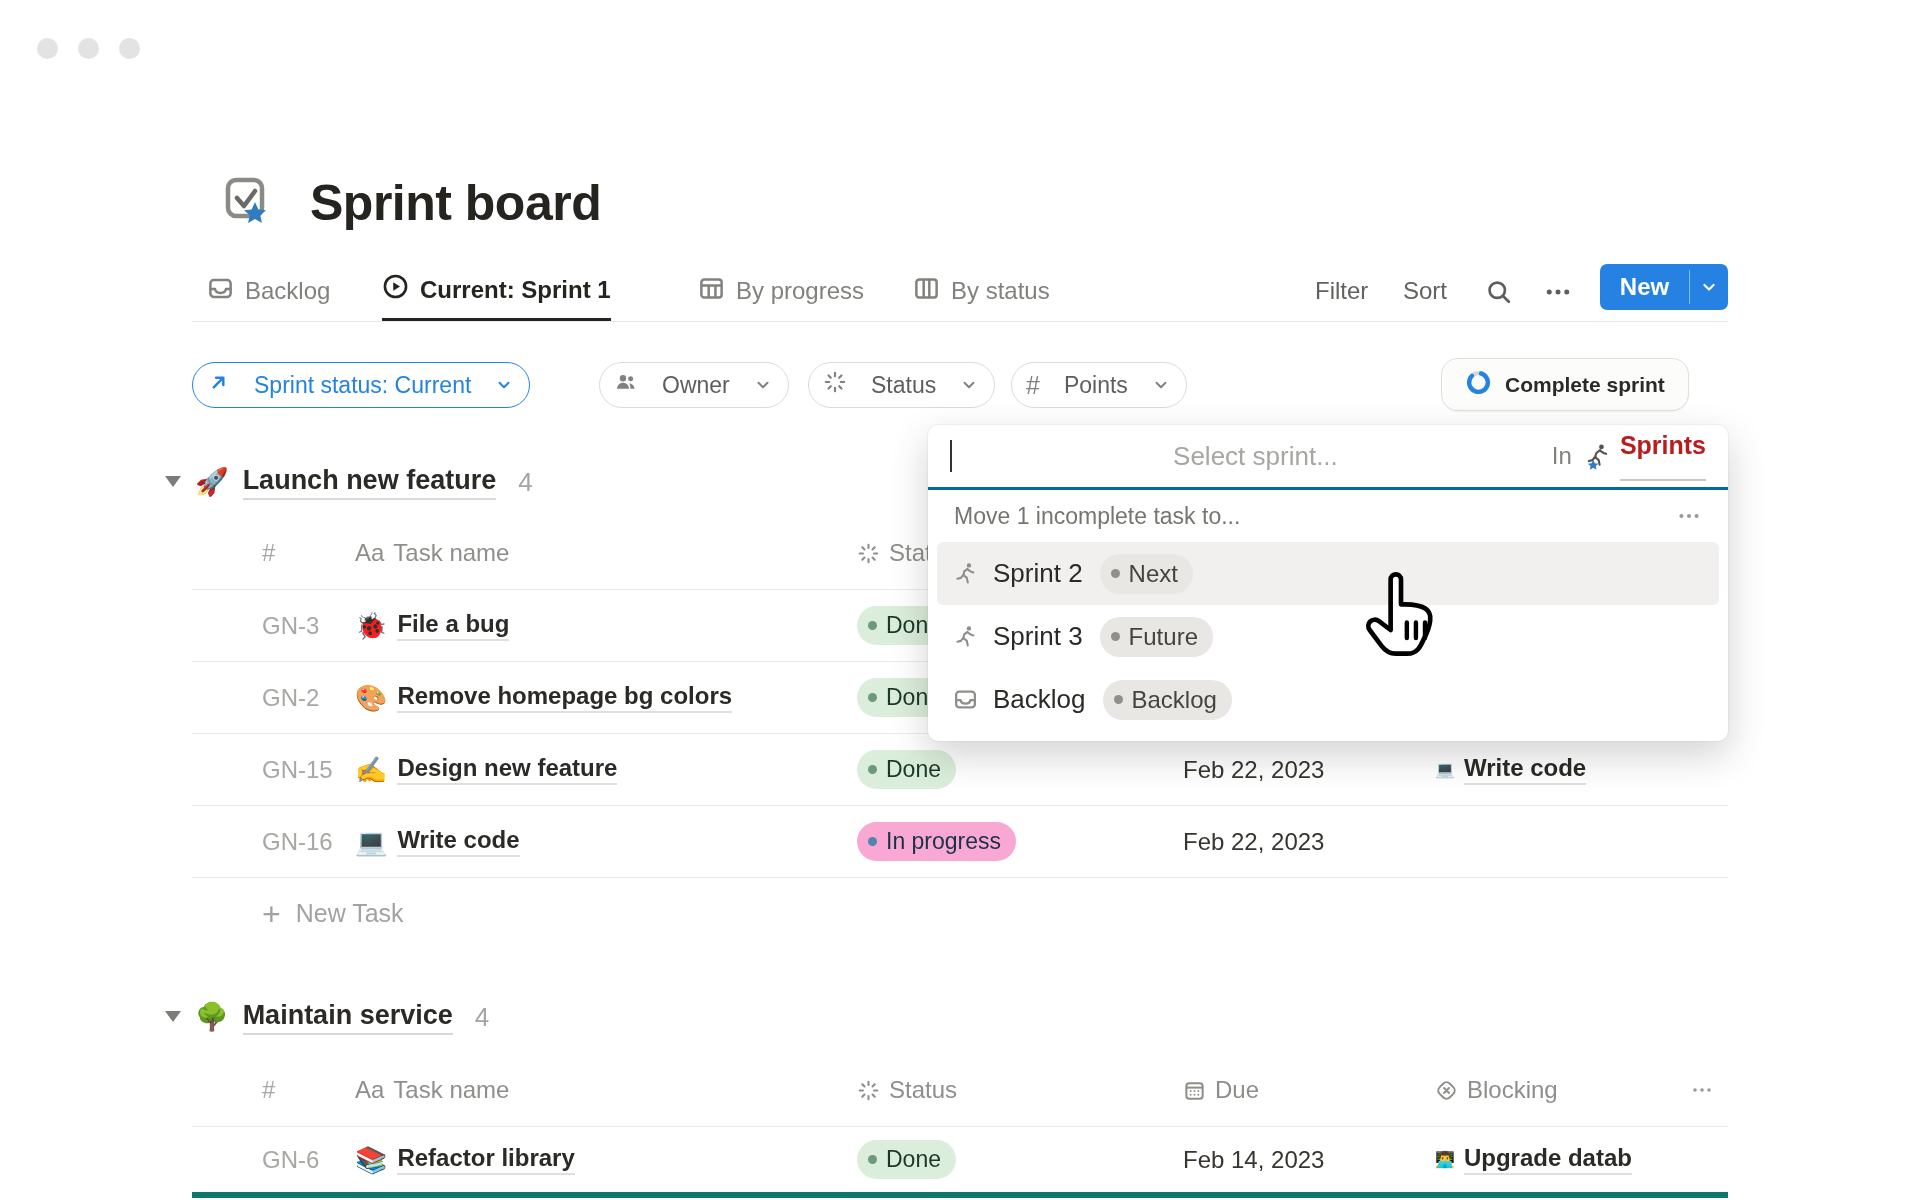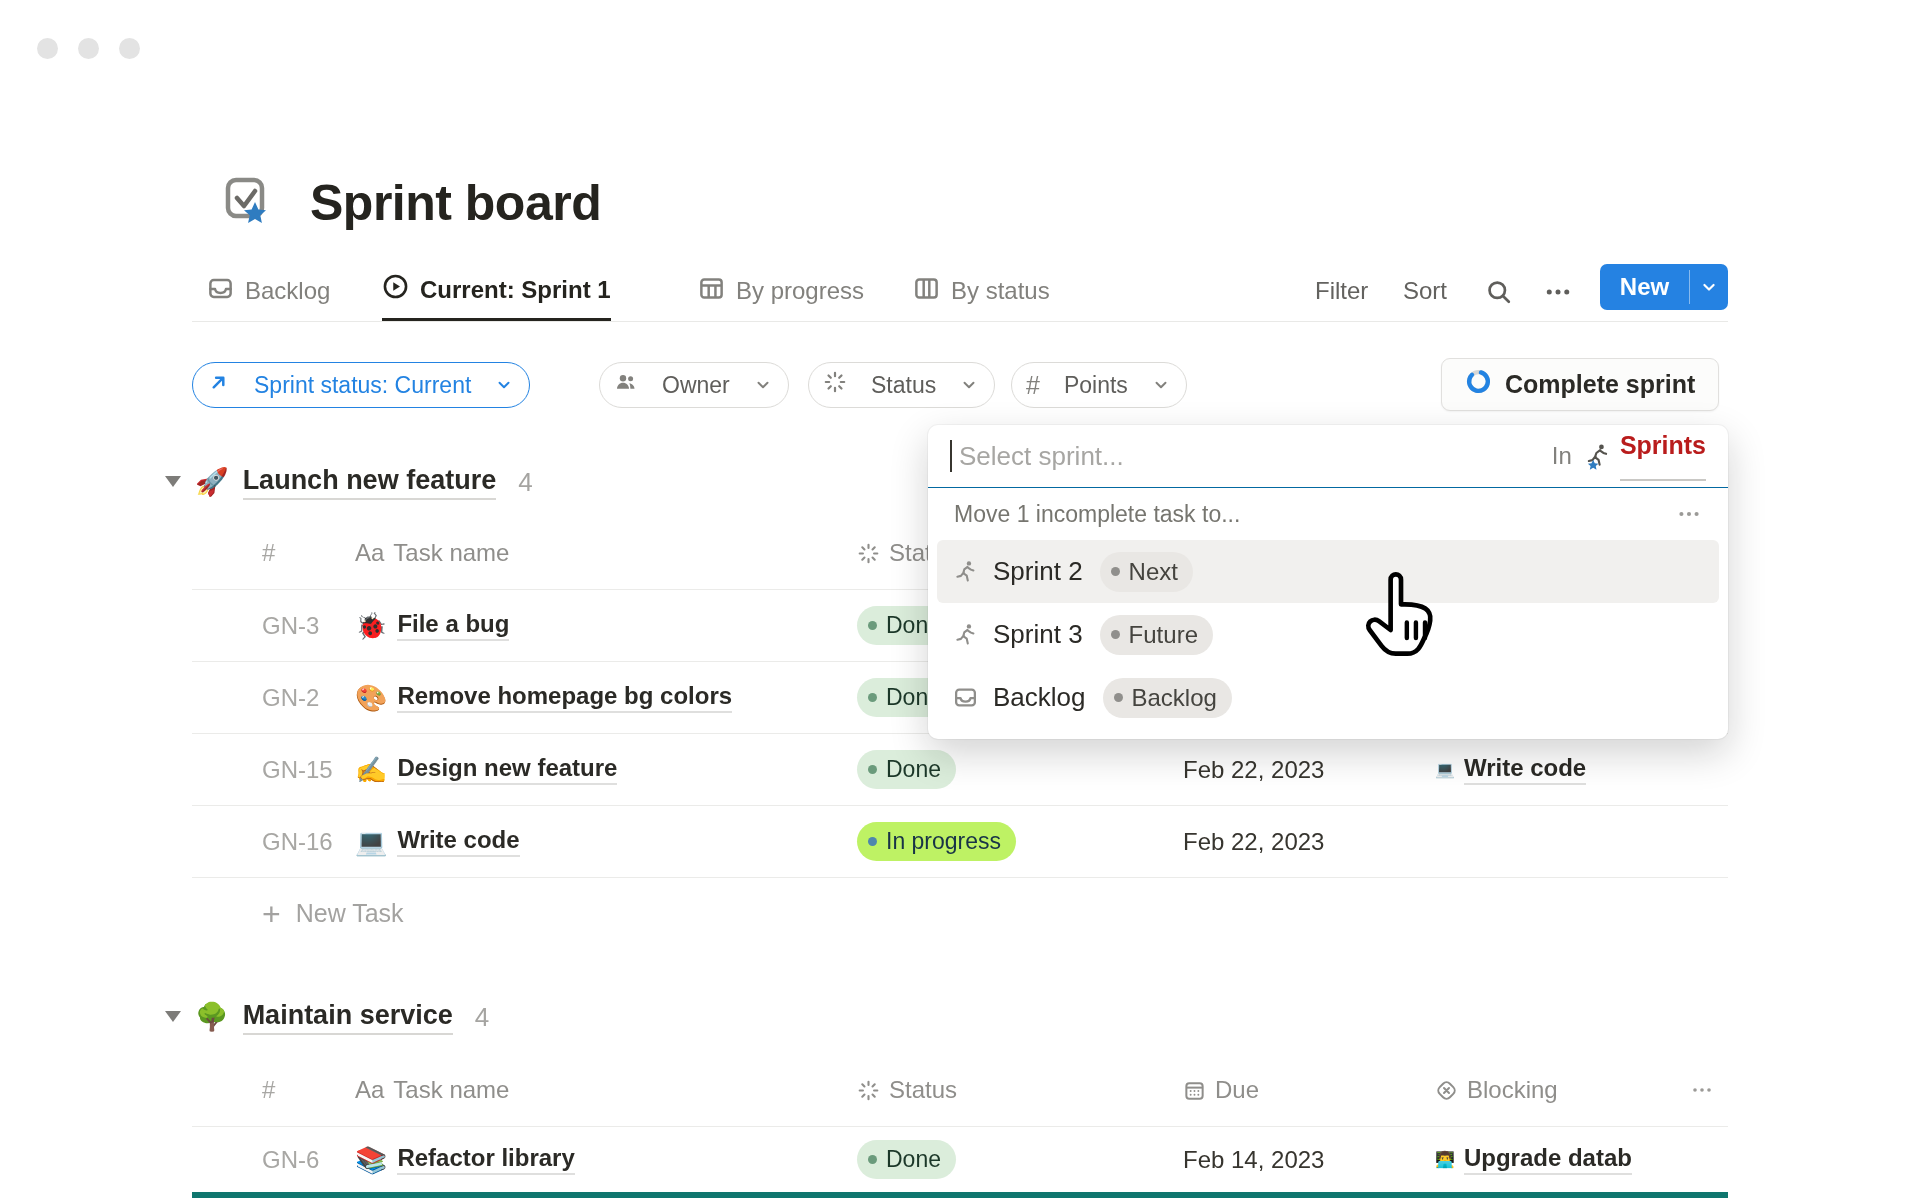--- a/index.html
+++ b/index.html
@@ -29,22 +29,22 @@
   .new-btn .sep{width:1px;background:rgba(255,255,255,.45);margin:6px 0;}
   .new-btn .chev{width:38px;display:flex;align-items:center;justify-content:center;}
 
   
   .chip{position:absolute;top:362px;height:46px;box-sizing:border-box;border:1.5px solid #dcdbd8;
         border-radius:24px;display:flex;align-items:center;gap:24px;padding:0 16px 0 14px;
         font-size:23px;font-weight:500;color:#5f5e5b;background:#fff;}
   .chip.blue{border-color:#2383e2;color:#2383e2;}
   .chip svg{flex:0 0 auto;}
   .complete-btn{position:absolute;left:1441px;top:358px;height:53px;box-sizing:border-box;
-        border:1px solid #e1e0de;border-radius:9px;background:#fcfcfb;display:flex;align-items:center;
-        gap:13px;padding:0 23px;font-size:25px;font-weight:600;color:#2b2a26;
+        border:1px solid #e1e0de;border-radius:17px;background:#fcfcfb;display:flex;align-items:center;
+        gap:13px;padding:0 23px;font-size:21px;font-weight:600;color:#2b2a26;
         box-shadow:0 1px 2px rgba(15,15,15,.05);}
 
   
   .group-h{position:absolute;left:165px;height:64px;display:flex;align-items:center;gap:14px;}
   .group-h .emoji{font-size:27px;}
   .group-h .gtitle{font-size:27px;font-weight:600;color:#2b2a26;border-bottom:2px solid #d8d7d4;padding-bottom:2px;}
   .group-h .count{font-size:26px;color:#a5a4a1;margin-left:8px;}
   .table{position:absolute;left:192px;width:1536px;}
   .trow{display:grid;grid-template-columns:163px 502px 326px 252px 255px 38px;height:72px;
         align-items:center;border-top:1px solid #ebebe9;box-sizing:border-box;}
@@ -55,33 +55,33 @@
   .cell-name{display:flex;align-items:center;gap:10px;}
   .cell-name .emoji{font-size:26px;}
   .tlink{font-size:24px;font-weight:600;color:#2b2a26;border-bottom:2px solid rgba(55,53,47,.16);padding-bottom:1px;}
   .cell-due{font-size:24px;color:#37352f;}
   .cell-block{display:flex;align-items:center;gap:9px;}
   .badge{display:inline-flex;align-items:center;gap:9px;border-radius:999px;padding:6px 15px 6px 11px;
          font-size:23px;font-weight:500;}
   .badge .dot{width:9px;height:9px;border-radius:50%;}
   .badge.green{background:#dbeddb;color:#1c3829;}
   .badge.green .dot{background:#6b9b7c;}
-  .badge.blue{background:#bef264;color:#183347;}
+  .badge.blue{background:#f9a8d4;color:#183347;}
   .badge.blue .dot{background:#4e86ad;}
   .badge.gray{background:#e9e7e4;color:#45443f;font-size:24px;}
   .badge.gray .dot{background:#908f8c;}
   .newtask{display:flex;align-items:center;gap:15px;padding-left:70px;height:72px;
            border-top:1px solid #ebebe9;box-sizing:border-box;color:#a3a2a0;}
   .newtask .plus{font-size:32px;font-weight:300;line-height:1;}
   .newtask .ntlabel{font-size:25px;font-weight:500;}
 
   
   .dropdown{position:absolute;left:928px;top:425px;width:800px;background:#fff;border-radius:10px;
             box-shadow:0 0 0 1px rgba(15,15,15,.04),0 14px 38px rgba(15,15,15,.19);z-index:30;overflow:hidden;}
-  .dd-input{height:62px;display:flex;align-items:center;padding:0 22px;border-bottom:1px solid #0369a1;}
+  .dd-input{height:62px;display:flex;align-items:center;padding:0 22px;border-bottom:3px solid #0369a1;text-align:center;}
   .dd-caret{width:2px;height:32px;background:#37352f;margin-right:7px;}
   .dd-ph{font-size:26px;color:#a7a6a3;flex:1;}
   .dd-in{font-size:24px;color:#82817d;margin-right:12px;}
   .dd-target{display:flex;align-items:center;gap:8px;}
   .dd-target .tlabel{font-size:25px;font-weight:700;color:#b91c1c;border-bottom:2px solid #c9c8c5;padding-bottom:19px;}
   .dd-sub{height:52px;display:flex;align-items:center;padding:0 26px;color:#76756f;font-size:23px;font-weight:500;}
   .dd-sub .spacer{flex:1;}
   .dd-opts{padding:0 9px 10px;}
   .dd-opt{height:63px;display:flex;align-items:center;gap:15px;padding:0 16px;border-radius:6px;}
   .dd-opt.hl{background:#f1f0ee;}

